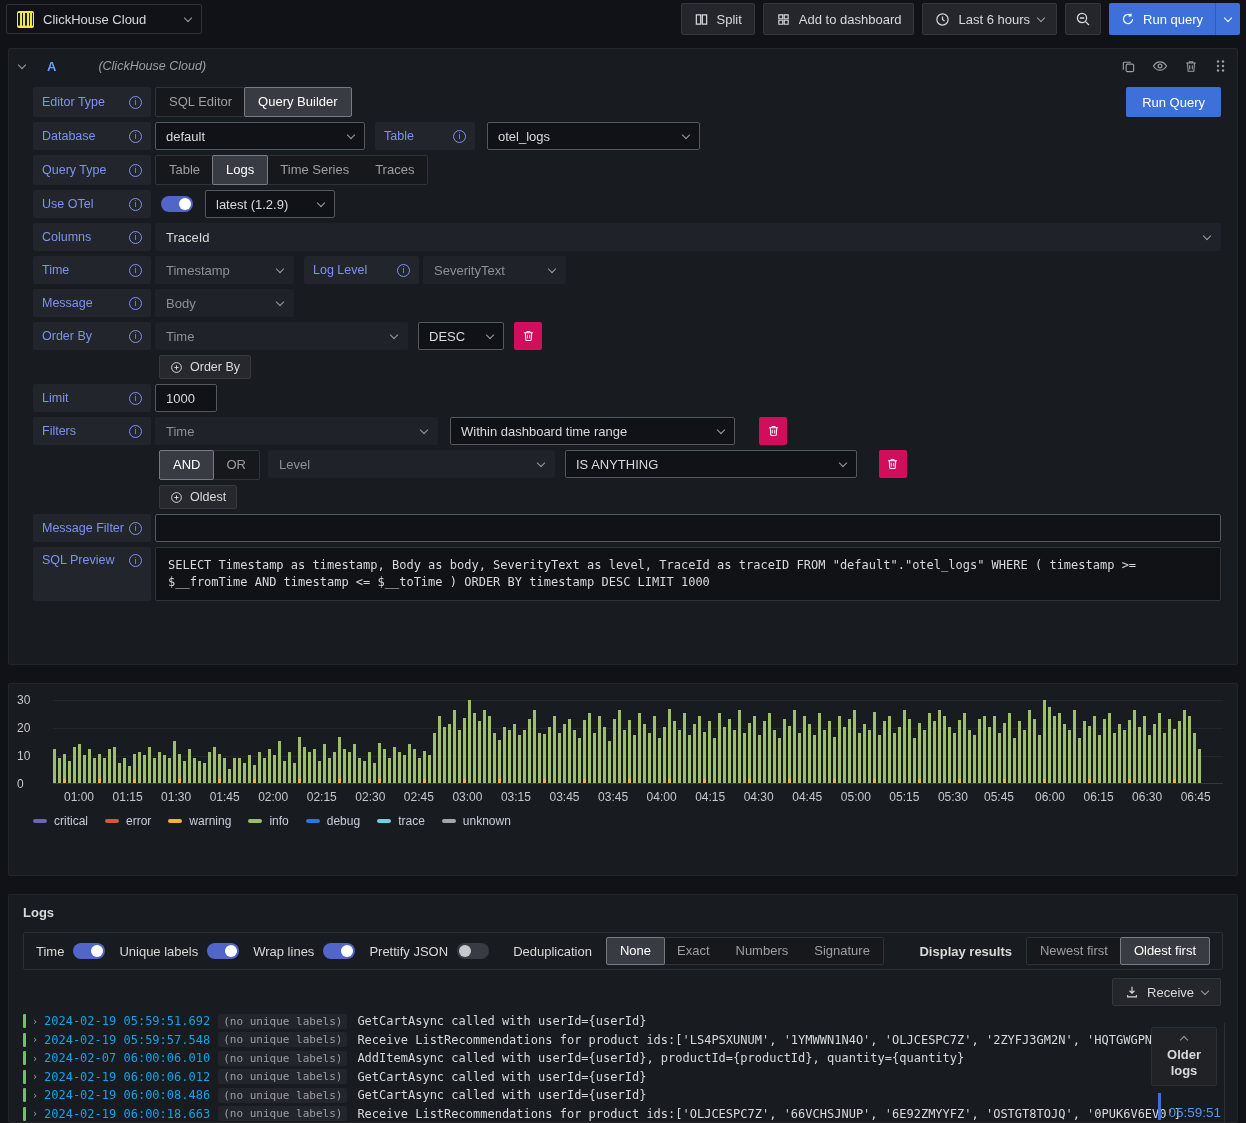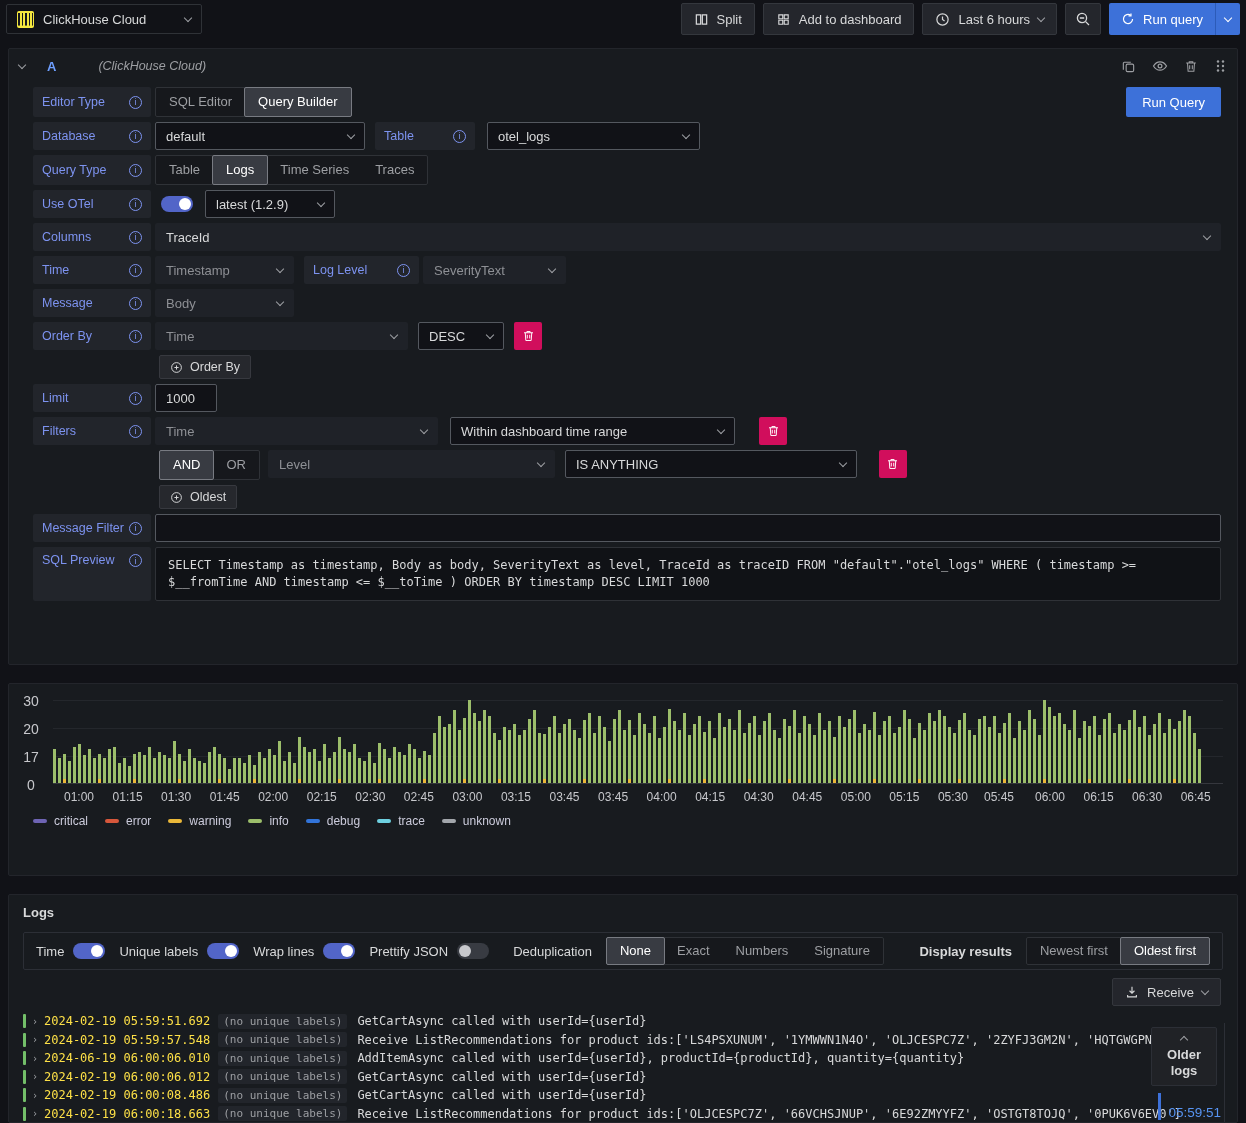--- a/index.html
+++ b/index.html
@@ -83,21 +83,21 @@
   .fbtn { display:inline-flex; align-items:center; gap:8px; height:30px; padding:0 13px;
           background:#26282D; border:1px solid #37393F; border-radius:2px; color:#D8D9DA;
           font-size:13px; font-weight:500; font-family:inherit; cursor:pointer; }
 
   
   .volume-panel { top:683px; height:193px; }
   .vp-header { display:flex; align-items:center; gap:9px; padding:10px 0 0 14px; font-weight:600; color:#D8D9DA; }
   .chart-wrap { position:relative; margin:16px 14px 0 44px; height:84px; }
   .gridline { position:absolute; left:0; right:0; height:1px; background:rgba(204,204,220,0.07); }
   .axisline { position:absolute; left:0; right:0; bottom:0; height:1px; background:rgba(204,204,220,0.16); }
-  .ytick { position:absolute; left:-36px; width:28px; text-align:center; font-size:14px; color:#C7C8CC; }
+  .ytick { position:absolute; left:-36px; width:28px; text-align:left; font-size:12px; color:#C7C8CC; }
   .bars { position:absolute; left:0; bottom:1px; top:0; display:flex; align-items:flex-end; overflow:hidden; width:1152px; }
   .bar { width:3px; margin-right:2px; display:flex; flex-direction:column; justify-content:flex-end; flex:none; }
   .bar .seg-info { width:3px; }
   .bar .seg-warn { width:3px; }
   .xticks { position:relative; margin:6px 14px 0 44px; height:16px; }
   .xtick { position:absolute; transform:translateX(-50%); font-size:12px; color:#C7C8CC; white-space:nowrap; }
   .legend { display:flex; gap:17px; margin:8px 0 0 24px; align-items:center; }
   .legend-item { display:flex; align-items:center; gap:7px; font-size:12px; color:#CCCCDC; cursor:pointer; }
   .legend-marker { width:14px; height:4px; border-radius:2px; }
 
@@ -112,21 +112,21 @@
   .log-controls .radio-group { height:28px; margin-left:2px; }
   .log-controls .radio-btn { height:26px; line-height:26px; }
   .log-controls .radio-btn.active { height:28px; line-height:26px; }
   .push-right { margin-left:auto; }
   .dl-row { display:flex; justify-content:flex-end; margin:8px 16px 0 0; }
   .dl-btn { height:28px; }
   .log-rows { margin:6px 0 0 14px; font-family:"DejaVu Sans Mono", monospace; font-size:12px; }
   .log-row { display:flex; align-items:center; height:18.5px; cursor:pointer; }
   .log-mark { width:3px; height:14px; background:#73BF69; border-radius:1px; flex:none; margin-right:6px; }
   .log-exp { color:#9D9FA3; width:12px; flex:none; font-size:10px; }
-  .log-time { color:#fde047; white-space:nowrap; margin-right:8px; }
+  .log-time { color:#0ea5e9; white-space:nowrap; margin-right:8px; }
   .log-chip { background:#22252B; color:#9D9FA3; font-size:11px; padding:1px 5px; border-radius:2px;
               white-space:nowrap; margin-right:10px; }
   .log-msg { color:#D8D9DA; white-space:nowrap; overflow:hidden; }
   .older-btn { position:absolute; right:20px; top:132px; width:66px; height:59px; background:#202226;
                border:1px solid #2C2F36; border-radius:2px; color:#D8D9DA; font-weight:600; font-size:13px;
                display:flex; flex-direction:column; align-items:center; justify-content:center; gap:4px; cursor:pointer; }
   .time-ind { position:absolute; right:16px; bottom:2px; display:flex; align-items:flex-end; gap:7px; }
   .time-ind .bar-b { width:3px; height:27px; background:#3D71D9; }
   .time-ind .t { color:#5794F2; font-size:13.5px; }
   .scroll-track { position:absolute; right:12px; top:128px; bottom:0; width:1px; background:#2C2F36; }
@@ -452,21 +452,21 @@
 
   <section class="panel volume-panel">
     <div class="chart-wrap">
       <div id="gridlines">
           <div class="gridline" style="top: 56px;"></div>
           <div class="gridline" style="top: 28px;"></div>
           <div class="gridline" style="top: 0px;"></div>
         </div>
       <div id="yticks">
           <span class="ytick" style="top: 77px;">0</span>
-          <span class="ytick" style="top: 49px;">17</span>
+          <span class="ytick" style="top: 49px;">10</span>
           <span class="ytick" style="top: 21px;">20</span>
           <span class="ytick" style="top: -7px;">30</span>
         </div>
       <div class="bars" id="bars">
           <div class="bar">
             <div class="seg-info" style="height: 33.6px; background: rgb(156, 190, 107);"></div>
           </div>
           <div class="bar">
             <div class="seg-info" style="height: 25.2px; background: rgb(156, 190, 107);"></div>
           </div>
@@ -1298,21 +1298,21 @@
         <div class="log-row">
           <span class="log-mark"></span>
           <span class="log-exp">›</span>
           <span class="log-time">2024-02-19 05:59:57.548</span>
           <span class="log-chip">(no unique labels)</span>
           <span class="log-msg">Receive ListRecommendations for product ids:['LS4PSXUNUM', '1YMWWN1N4O', 'OLJCESPC7Z', '2ZYFJ3GM2N', 'HQTGWGPNH4']</span>
         </div>
         <div class="log-row">
           <span class="log-mark"></span>
           <span class="log-exp">›</span>
-          <span class="log-time">2024-06-19 06:00:06.010</span>
+          <span class="log-time">2024-02-07 06:00:06.010</span>
           <span class="log-chip">(no unique labels)</span>
           <span class="log-msg">AddItemAsync called with userId={userId}, productId={productId}, quantity={quantity}</span>
         </div>
         <div class="log-row">
           <span class="log-mark"></span>
           <span class="log-exp">›</span>
           <span class="log-time">2024-02-19 06:00:06.012</span>
           <span class="log-chip">(no unique labels)</span>
           <span class="log-msg">GetCartAsync called with userId={userId}</span>
         </div>

